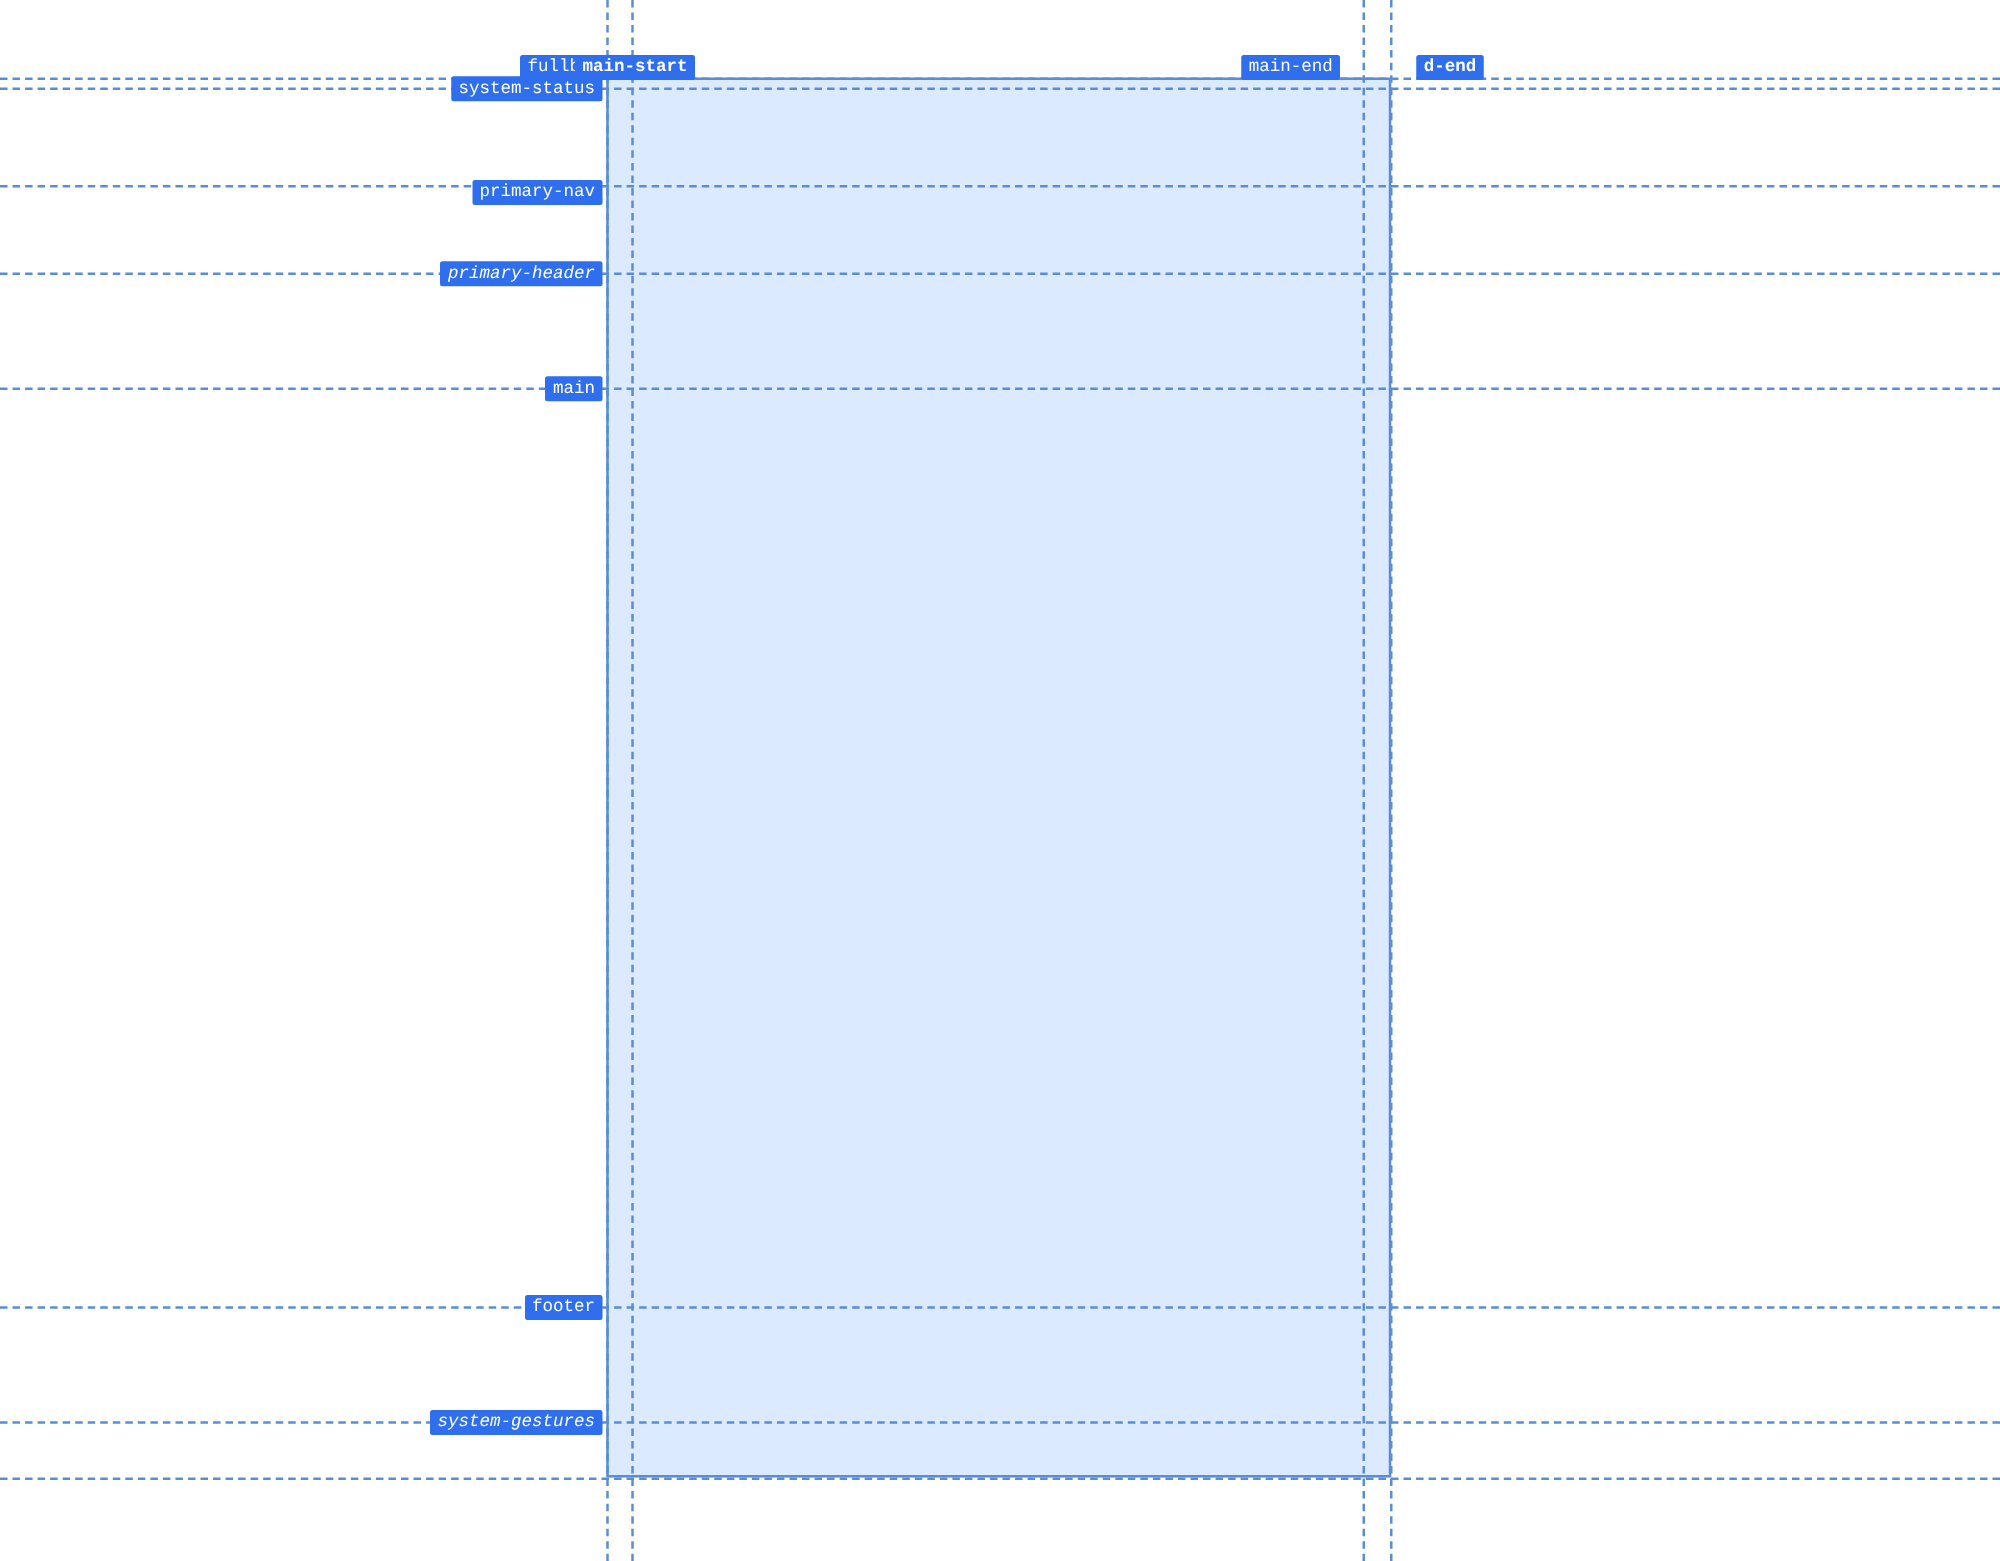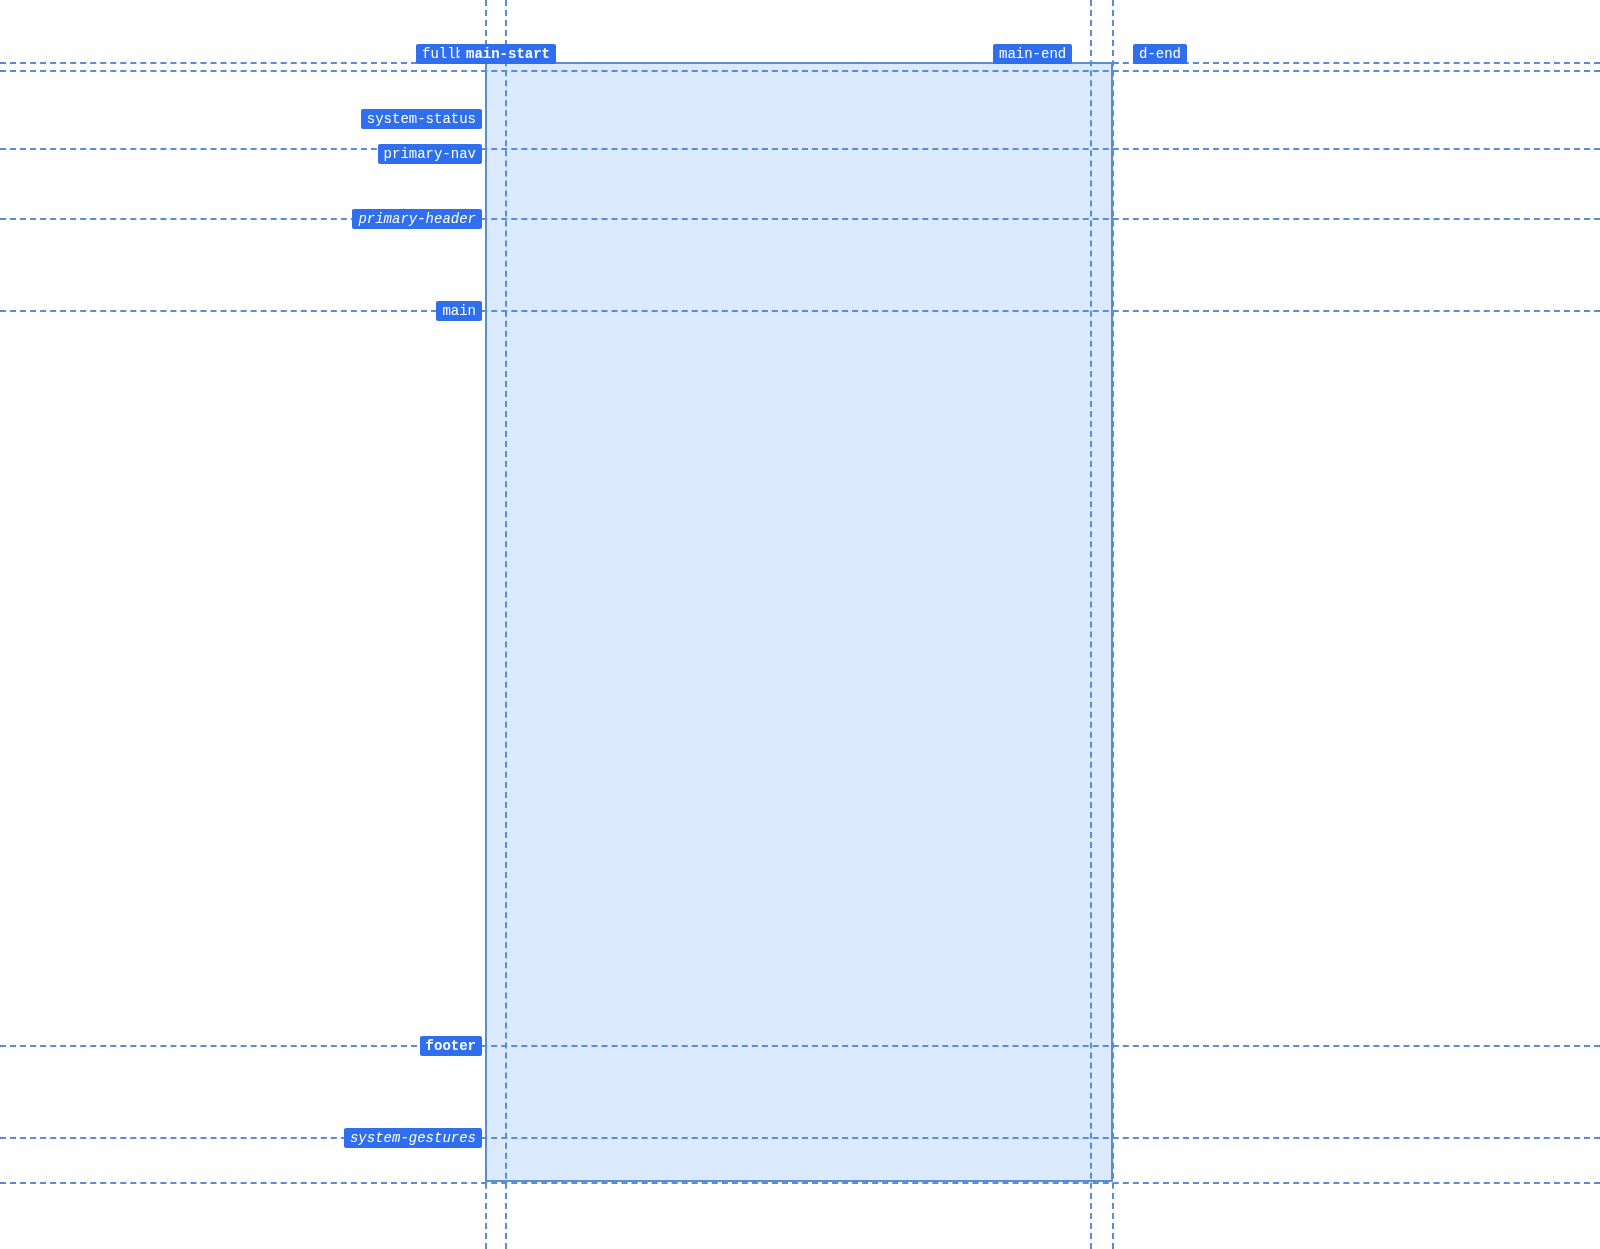--- a/index.html
+++ b/index.html
@@ -76,37 +76,38 @@
       font-family: inherit;
       font-size: 14px;
       line-height: 1;
       padding: 3px 6px;
       border-radius: 2px;
       white-space: nowrap;
       z-index: 10;
     }
     
     
-    .lbl-system-status  { top: 61px;  right: calc(1600px - 482px); margin-top: 48px; }
+    .lbl-system-status  { top: 61px;  right: calc(1600px - 482px); }
     .lbl-primary-nav    { top: 144px; right: calc(1600px - 482px); }
     .lbl-primary-header { top: 209px; right: calc(1600px - 482px); font-style: italic; }
     .lbl-main           { top: 301px; right: calc(1600px - 482px); }
-    .lbl-footer         { top: 1036px; right: calc(1600px - 482px); font-weight: bold; }
+    .lbl-footer         { top: 1036px; right: calc(1600px - 482px); }
     .lbl-system-gestures{ top: 1128px; right: calc(1600px - 482px); font-style: italic; }
     
     
     .lbl-fullbleed-start { top: 44px; left: 416px; }
     .lbl-main-start      { top: 44px; left: 460px; font-weight: bold; }
     .lbl-main-end        { top: 44px; left: 993px; }
     
     
     .lbl-d-end-frag {
       top: 44px;
       left: 1133px;
       z-index: 5;
+      font-weight: bold;
     }
   </style>
 </head>
 <body>
 
 <div class="canvas">
 
   <div class="main-rect"></div>
 
   <div class="vline v-fullbleed-start"></div>

